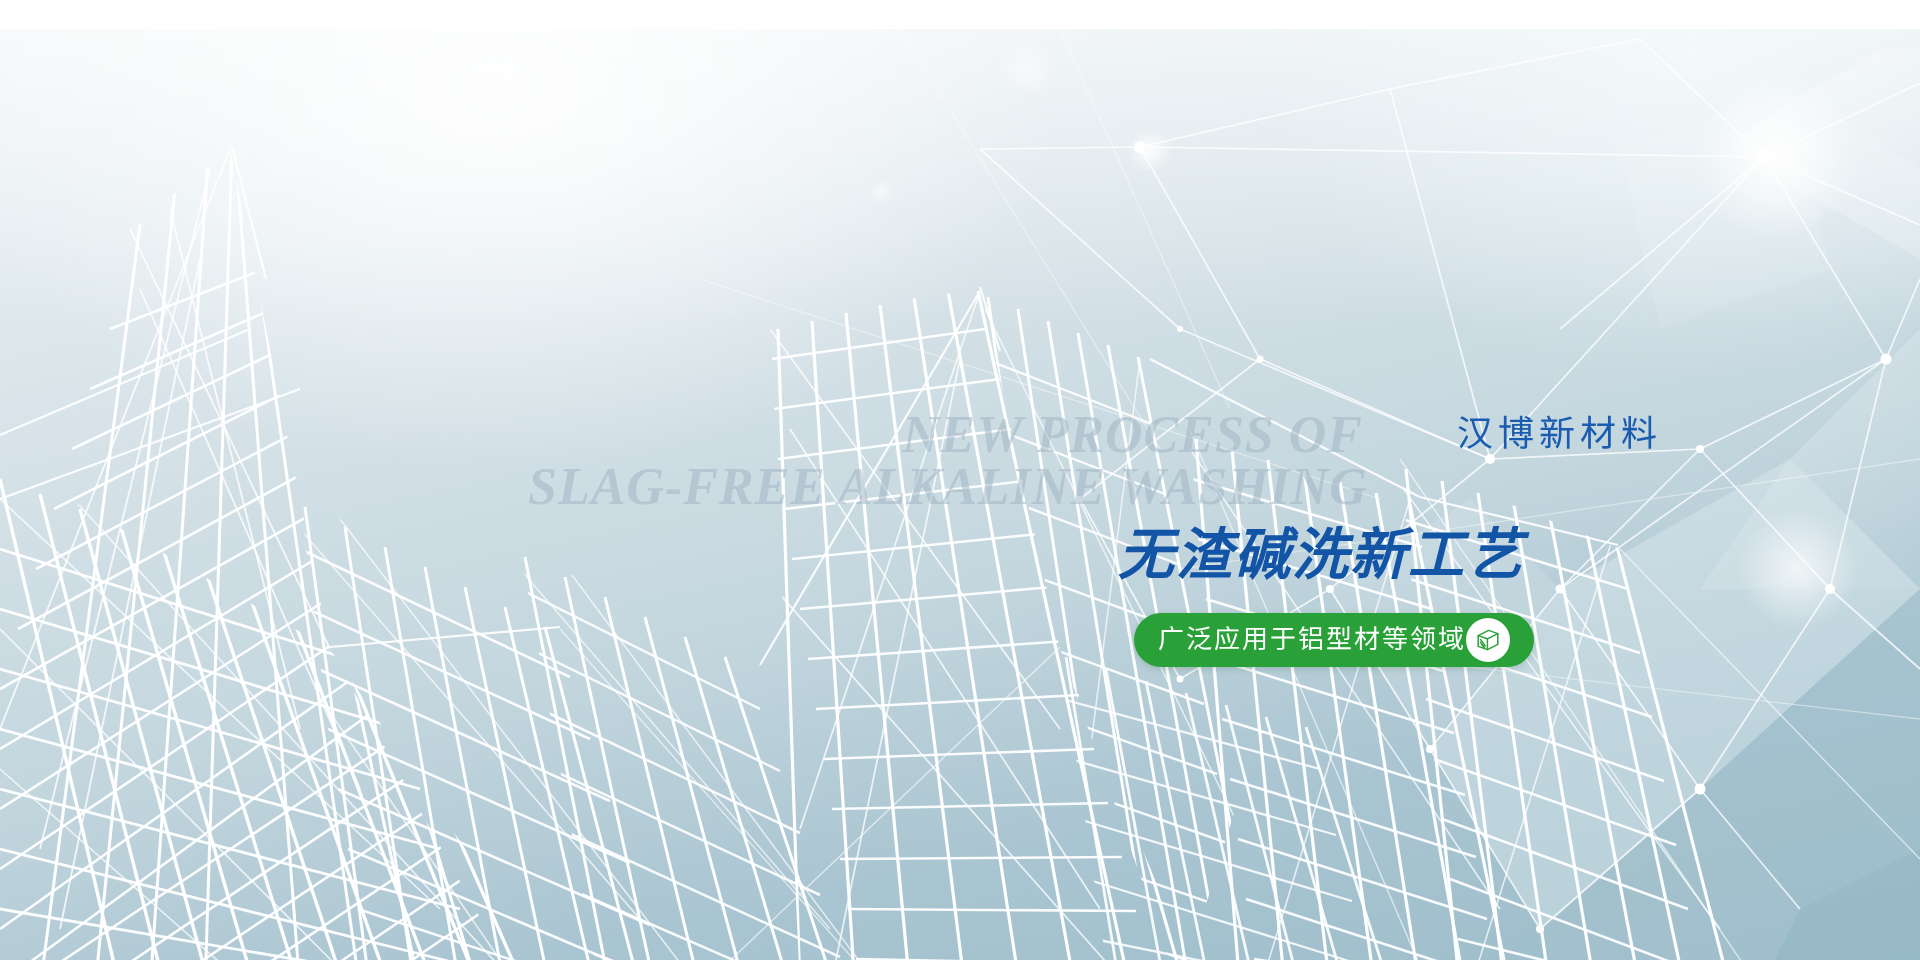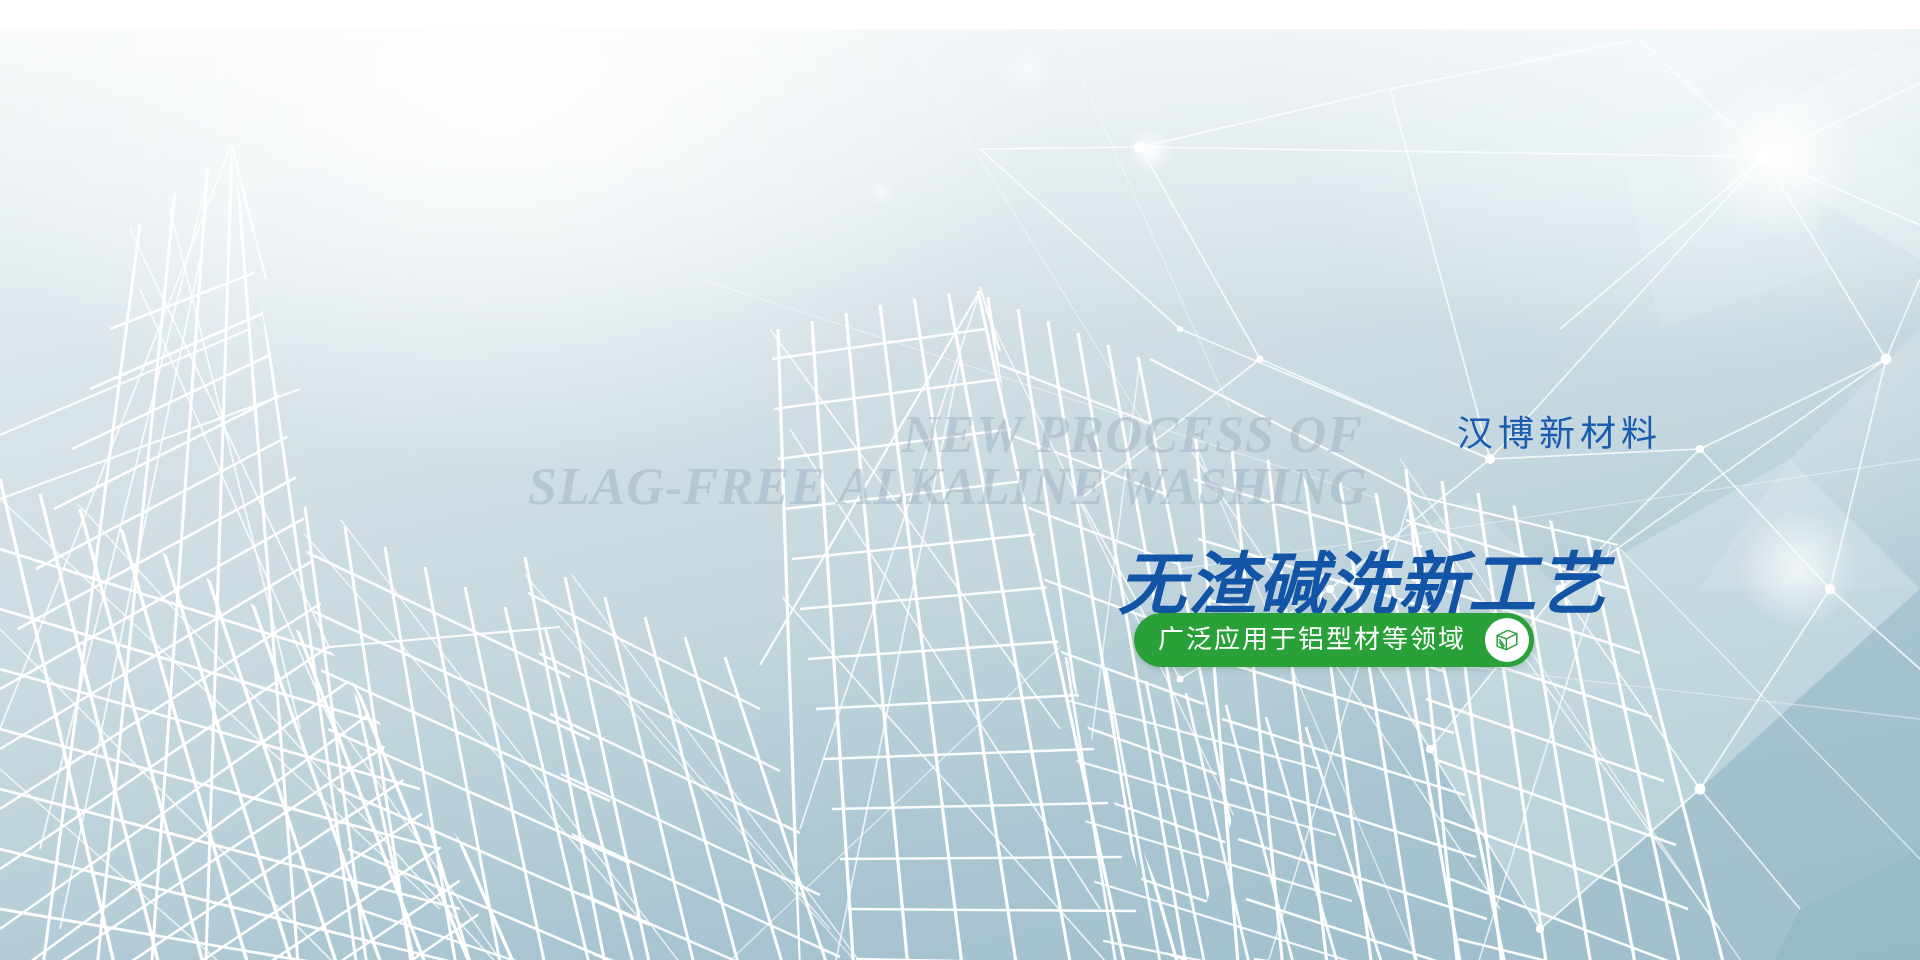--- a/index.html
+++ b/index.html
@@ -83,42 +83,41 @@
     line-height: 1.1;
     color: #1a5cb0;
     letter-spacing: 5px;
     white-space: nowrap;
     font-weight: 400;
   }
 
   .headline {
     position: absolute;
     left: -2px;
-    top: 96px;
-    font-size: 68px;
+    top: 80px;
+    font-size: 56px;
     line-height: 1;
     font-weight: 700;
     font-style: italic;
     color: #1254a6;
     letter-spacing: 2px;
     white-space: nowrap;
   }
 
   
   .pill {
     position: absolute;
     left: 14px;
     top: 204px;
     width: 400px;
     height: 54px;
     border-radius: 27px;
     background: #29a138;
     display: flex;
     align-items: center;
-    justify-content: space-between;
     padding: 0 5px 0 24px;
     box-sizing: border-box;
     box-shadow: 0 2px 7px rgba(20,70,30,0.18);
   }
   .pill-label {
     color: #ffffff;
     font-size: 26px;
     letter-spacing: 2px;
     line-height: 1;
     white-space: nowrap;

